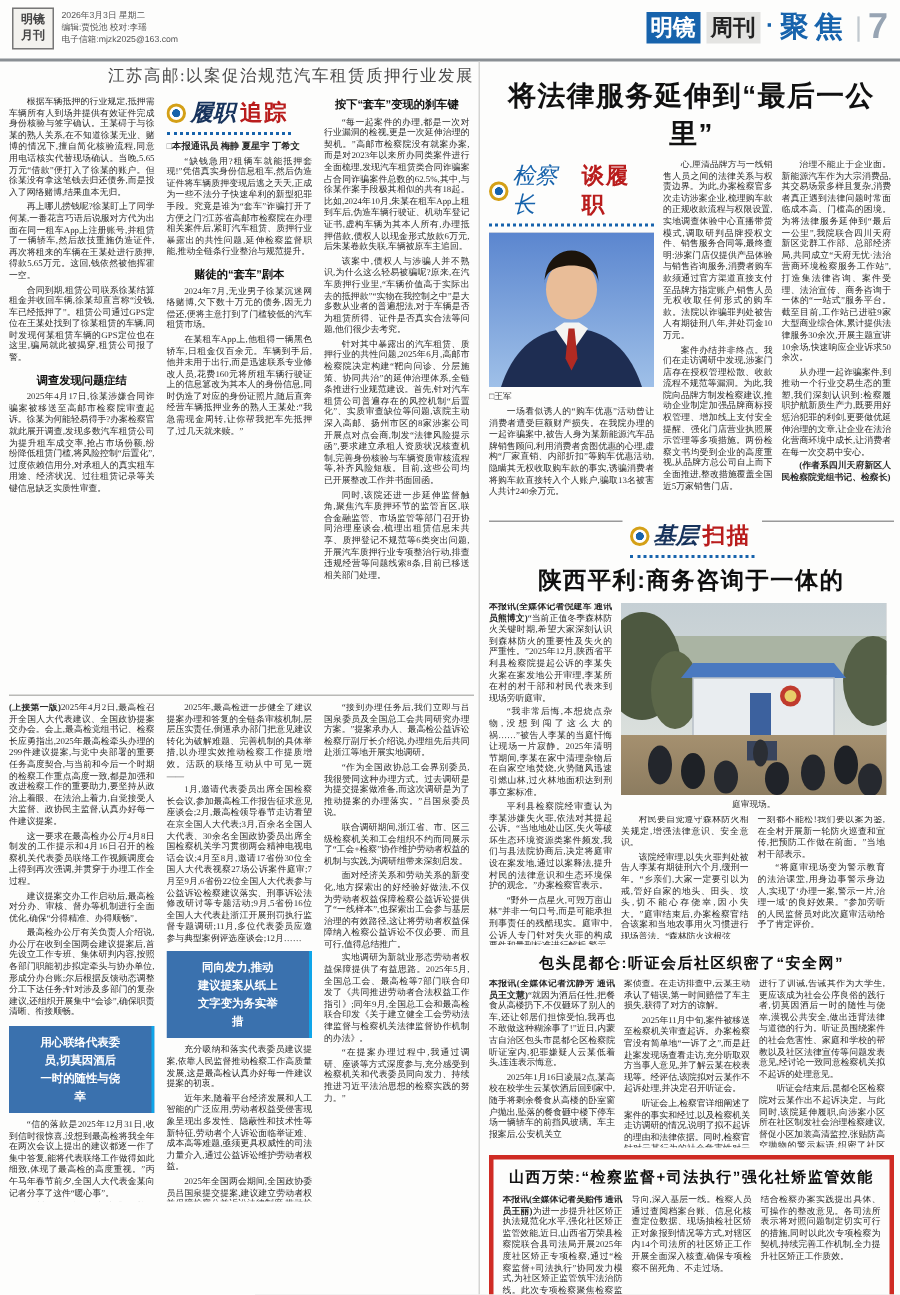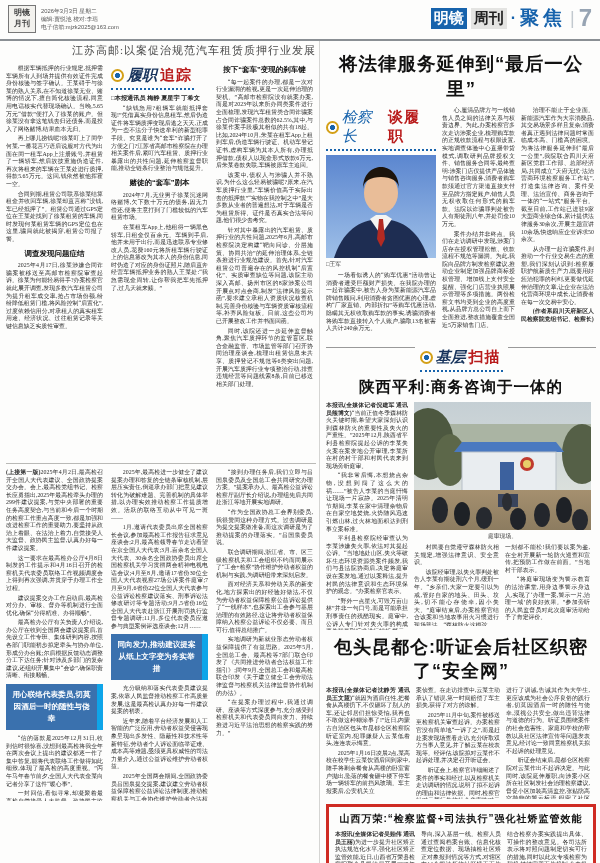--- a/index.html
+++ b/index.html
@@ -44,23 +44,23 @@
   
   .row{display:flex;gap:8px;}
   .col{overflow:hidden;}
   .col p{margin:0 0 2px;font-size:5.9px;line-height:7.6px;text-align:justify;text-indent:2em;}
   .col p.noind{text-indent:0;}
   .col .sub{font-family:Liberation Sans, sans-serif;font-weight:bold;font-size:7.5px;text-align:center;
             text-indent:0;margin:6px 0 5px;color:#111;}
   .col .byl{font-weight:bold;text-indent:0;font-size:6.2px;margin-bottom:3px;}
   b.inb{font-weight:bold;}
   .divider{border-top:1px solid #b9b9b6;margin:6px 0 5px;}
-  .bluebox{background:#3a71ae;border-right:6px solid #0ea5e9;color:#fff;text-align:center;
+  .bluebox{background:#3a71ae;border-right:2px solid #0ea5e9;color:#fff;text-align:center;
            font-family:"Liberation Sans",sans-serif;font-weight:bold;font-size:7.6px;line-height:12px;
-           padding:5px 4px;margin:4px 0 5px;}
+           padding:5px 20px;margin:4px 0 5px;}
   
   .photo{display:block;background:#ccc;}
   .cap{font-size:5.8px;color:#333;margin:2px 0 3px;}
   .cap.c{text-align:center;}
   .sign{font-weight:bold;}
   
   .redbox{border:3px solid #cf2b24;padding:4px 6px 4px;margin-top:5px;}
   .redbox .h-art{font-size:10px;margin:1px 0 5px;}
 </style>
 </head>
@@ -252,21 +252,21 @@
               <p>该院经审理,以失火罪判处被告人李某有期徒刑六个月,缓刑一年。“乡亲们,大家一定要引以为戒,管好自家的地头、田头、坟头,切不能心存侥幸,因小失大。”庭审结束后,办案检察官结合该案和当地农事用火习惯进行现场普法。“森林防火这根弦</p>
             </div>
             <div class="col" style="width:85px;">
               <p class="noind">一刻都不能松!我们要以案为鉴,在全村开展新一轮防火巡查和宣传,把预防工作做在前面。”当地村干部表示。</p>
               <p>“将庭审现场变为警示教育的法治课堂,用身边事警示身边人,实现了‘办理一案,警示一片,治理一域’的良好效果。”参加旁听的人民监督员对此次庭审活动给予了肯定评价。</p>
             </div>
           </div>
         </div>
       </div>
 
-      <div class="h-art" style="font-size:18px;">包头昆都仑:听证会后社区织密了“安全网”</div>
+      <div class="h-art" style="font-size:10px;">包头昆都仑:听证会后社区织密了“安全网”</div>
 
       <div class="row" style="gap:6px;height:112px;">
         <div class="col" style="width:84px;">
           <p class="noind"><b class="inb">本报讯(全媒体记者沈静芳 通讯员王文慧)</b><span>“就因为酒后任性,把餐食从高楼扔下,不仅砸坏了别人的车,还让邻居们担惊受怕,我再也不敢做这种糊涂事了!”近日,内蒙古自治区包头市昆都仑区检察院听证室内,犯罪嫌疑人云某低着头,连连表示悔意。</span></p>
           <p>2025年1月16日凌晨2点,某高校在校学生云某饮酒后回到家中,随手将剩余餐食从高楼的卧室窗户抛出,坠落的餐食砸中楼下停车场一辆轿车的前挡风玻璃。车主报案后,公安机关立</p>
         </div>
         <div class="col" style="width:84px;">
           <p class="noind">案侦查。在走访排查中,云某主动承认了错误,第一时间赔偿了车主损失,获得了对方的谅解。</p>
           <p>2025年11月中旬,案件被移送至检察机关审查起诉。办案检察官没有简单地“一诉了之”,而是赶赴案发现场查看走访,充分听取双方当事人意见,并了解云某在校表现等。经评估,该院拟对云某作不起诉处理,并决定召开听证会。</p>
           <p>听证会上,检察官详细阐述了案件的事实和经过,以及检察机关走访调研的情况,说明了拟不起诉的理由和法律依据。同时,检察官针对云某行为的社会危害性对云某</p>

